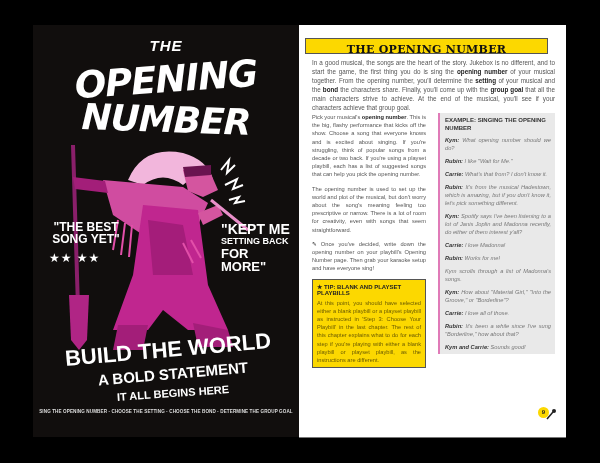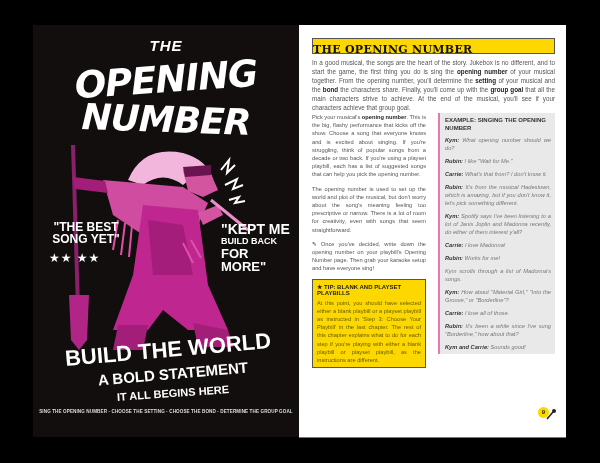--- a/index.html
+++ b/index.html
@@ -17,21 +17,21 @@
   .quote-right { position:absolute; left:188px; top:197px; width:76px; color:#fff; font-weight:bold; text-align:left; font-family:"Liberation Sans", sans-serif; }
   .quote-right .q1 { font-size:14px; line-height:14px; display:block; }
   .quote-right .q2 { font-size:9px; line-height:11px; display:block; }
   .quote-right .q3 { font-size:13px; line-height:13px; display:block; }
   .tag1 { position:absolute; left:20px; top:312px; width:230px; text-align:center; color:#fff; font-weight:bold; font-size:22px; transform:rotate(-5deg); font-family:"Liberation Sans", sans-serif; }
   .tag2 { position:absolute; left:40px; top:340px; width:200px; text-align:center; color:#fff; font-weight:bold; font-size:15px; transform:rotate(-5deg); }
   .tag3 { position:absolute; left:60px; top:362px; width:160px; text-align:center; color:#fff; font-weight:bold; font-size:11px; transform:rotate(-4deg); }
   .cover-footer { position:absolute; left:0; width:100%; top:384px; text-align:center; color:#ddd; font-size:4.6px; font-weight:bold; letter-spacing:0.1px; }
 
   
-  .chapter-header { position:absolute; left:13px; top:13px; width:243px; height:16px; background:#fcd800; border:1px solid #555; box-sizing:border-box; text-align:left; }
+  .chapter-header { position:absolute; left:6px; top:13px; width:243px; height:16px; background:#fcd800; border:1px solid #555; box-sizing:border-box; text-align:center; }
   .chapter-header span { font-family:"DejaVu Serif", serif; font-weight:bold; font-size:11px; line-height:15px; color:#111; letter-spacing:0.3px; }
   .intro { position:absolute; left:13px; top:33px; width:243px; font-size:6.3px; line-height:9px; color:#555; text-align:justify; }
   .intro b { color:#222; }
   .col-left { position:absolute; left:13px; top:88px; width:114px; }
   .step-title { font-size:10px; line-height:11px; color:#222; margin:0 0 5px 0; font-weight:normal; }
   .body-text { font-size:5.7px; line-height:8.2px; color:#555; text-align:justify; margin:0 0 6px 0; }
   .body-text b { color:#222; }
   .tip-box { background:#fcd800; border:1px solid #555; padding:3px 4px; margin-top:2px; }
   .tip-title { font-size:6px; font-weight:bold; color:#222; margin-bottom:3px; }
   .tip-text { font-size:5.7px; line-height:8.2px; color:#6a5a00; text-align:justify; }
@@ -84,21 +84,21 @@
       <path d="M188 45 L196 35 L194 48 L202 40"></path>
       <path d="M192 60 L204 54 L200 64 L210 60"></path>
       <path d="M196 75 L206 72 L202 78 L212 76"></path>
     </g>
   </svg>
 
   <div class="quote-left">"THE BEST SONG YET"</div>
   <div class="stars">★★ ★★</div>
   <div class="quote-right">
     <span class="q1">"KEPT ME</span>
-    <span class="q2">BUILD BACK</span>
+    <span class="q2">SETTING BACK</span>
     <span class="q3">FOR MORE"</span>
   </div>
 
   <div class="tag1">BUILD THE WORLD</div>
   <div class="tag2">A BOLD STATEMENT</div>
   <div class="tag3">IT ALL BEGINS HERE</div>
   <div class="cover-footer">SING THE OPENING NUMBER · CHOOSE THE SETTING · CHOOSE THE BOND · DETERMINE THE GROUP GOAL</div>
 </div>
 
 <div class="right-page">

